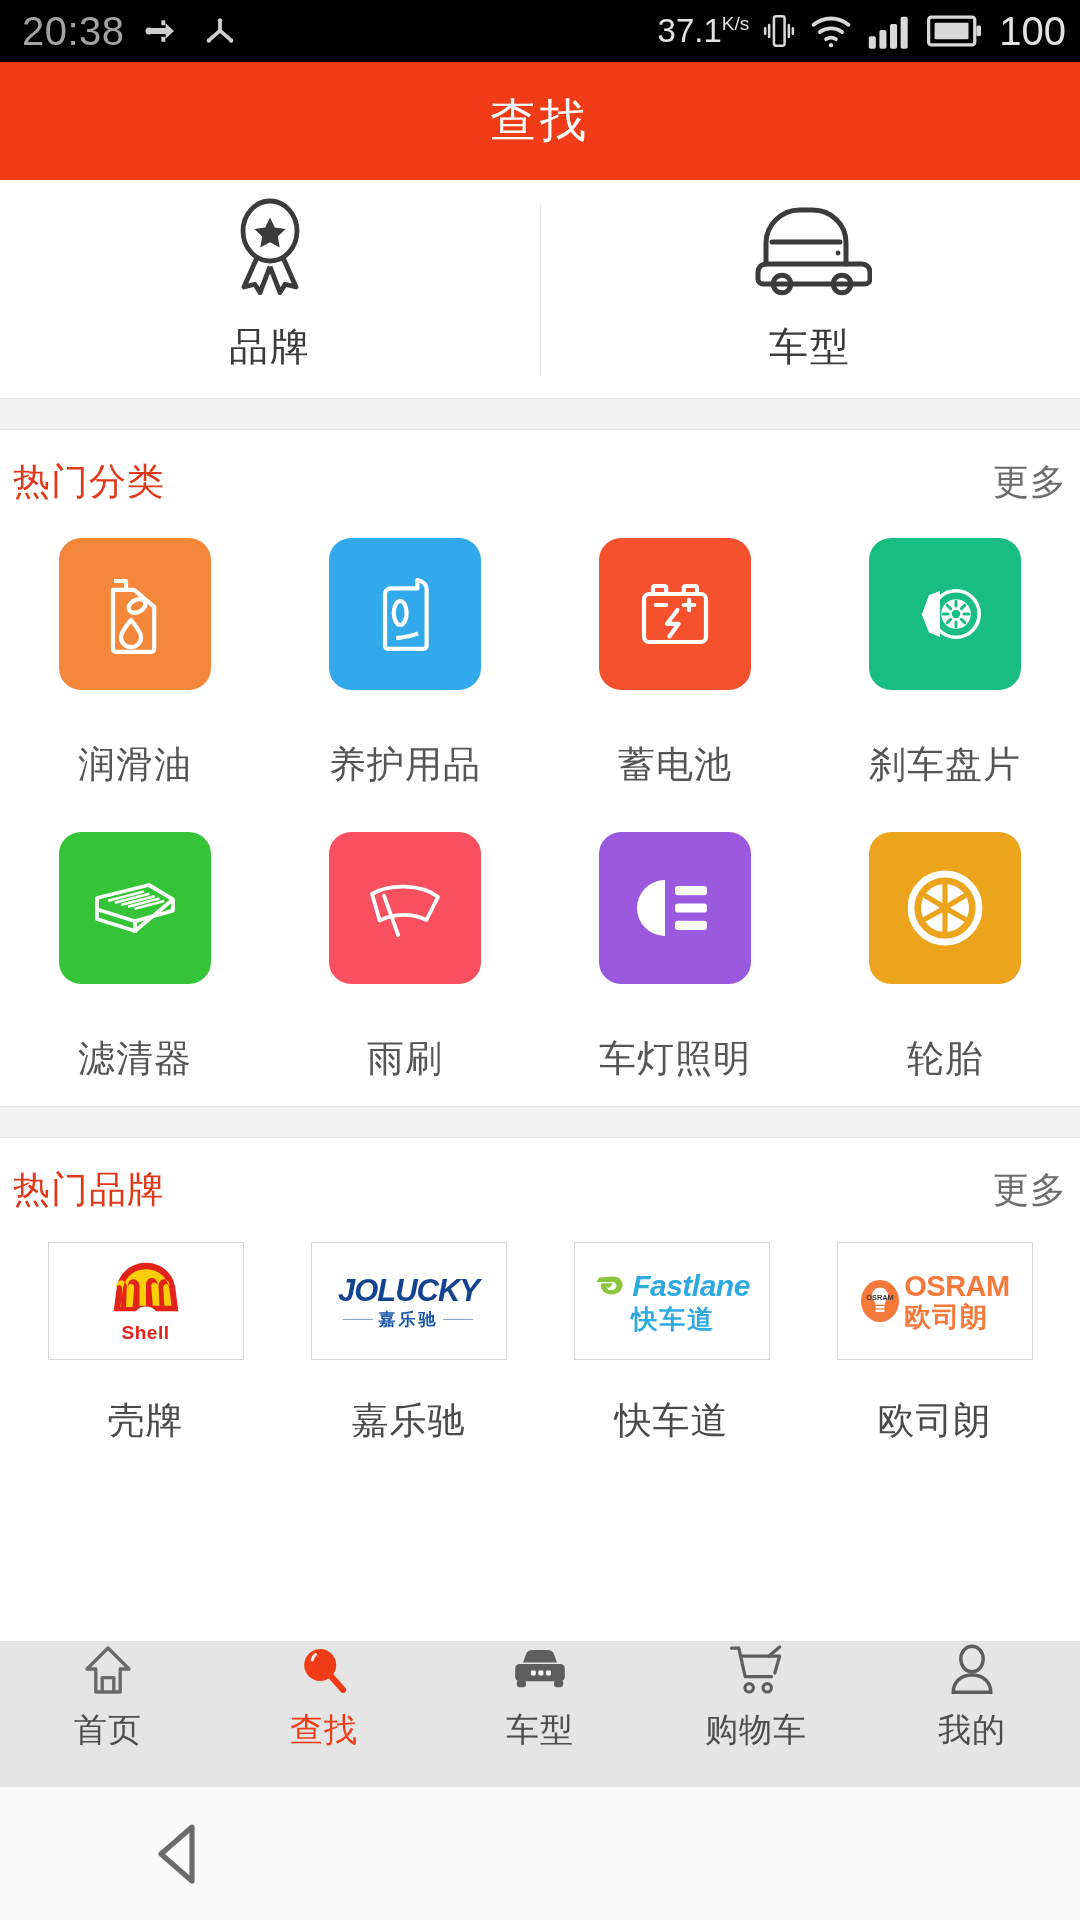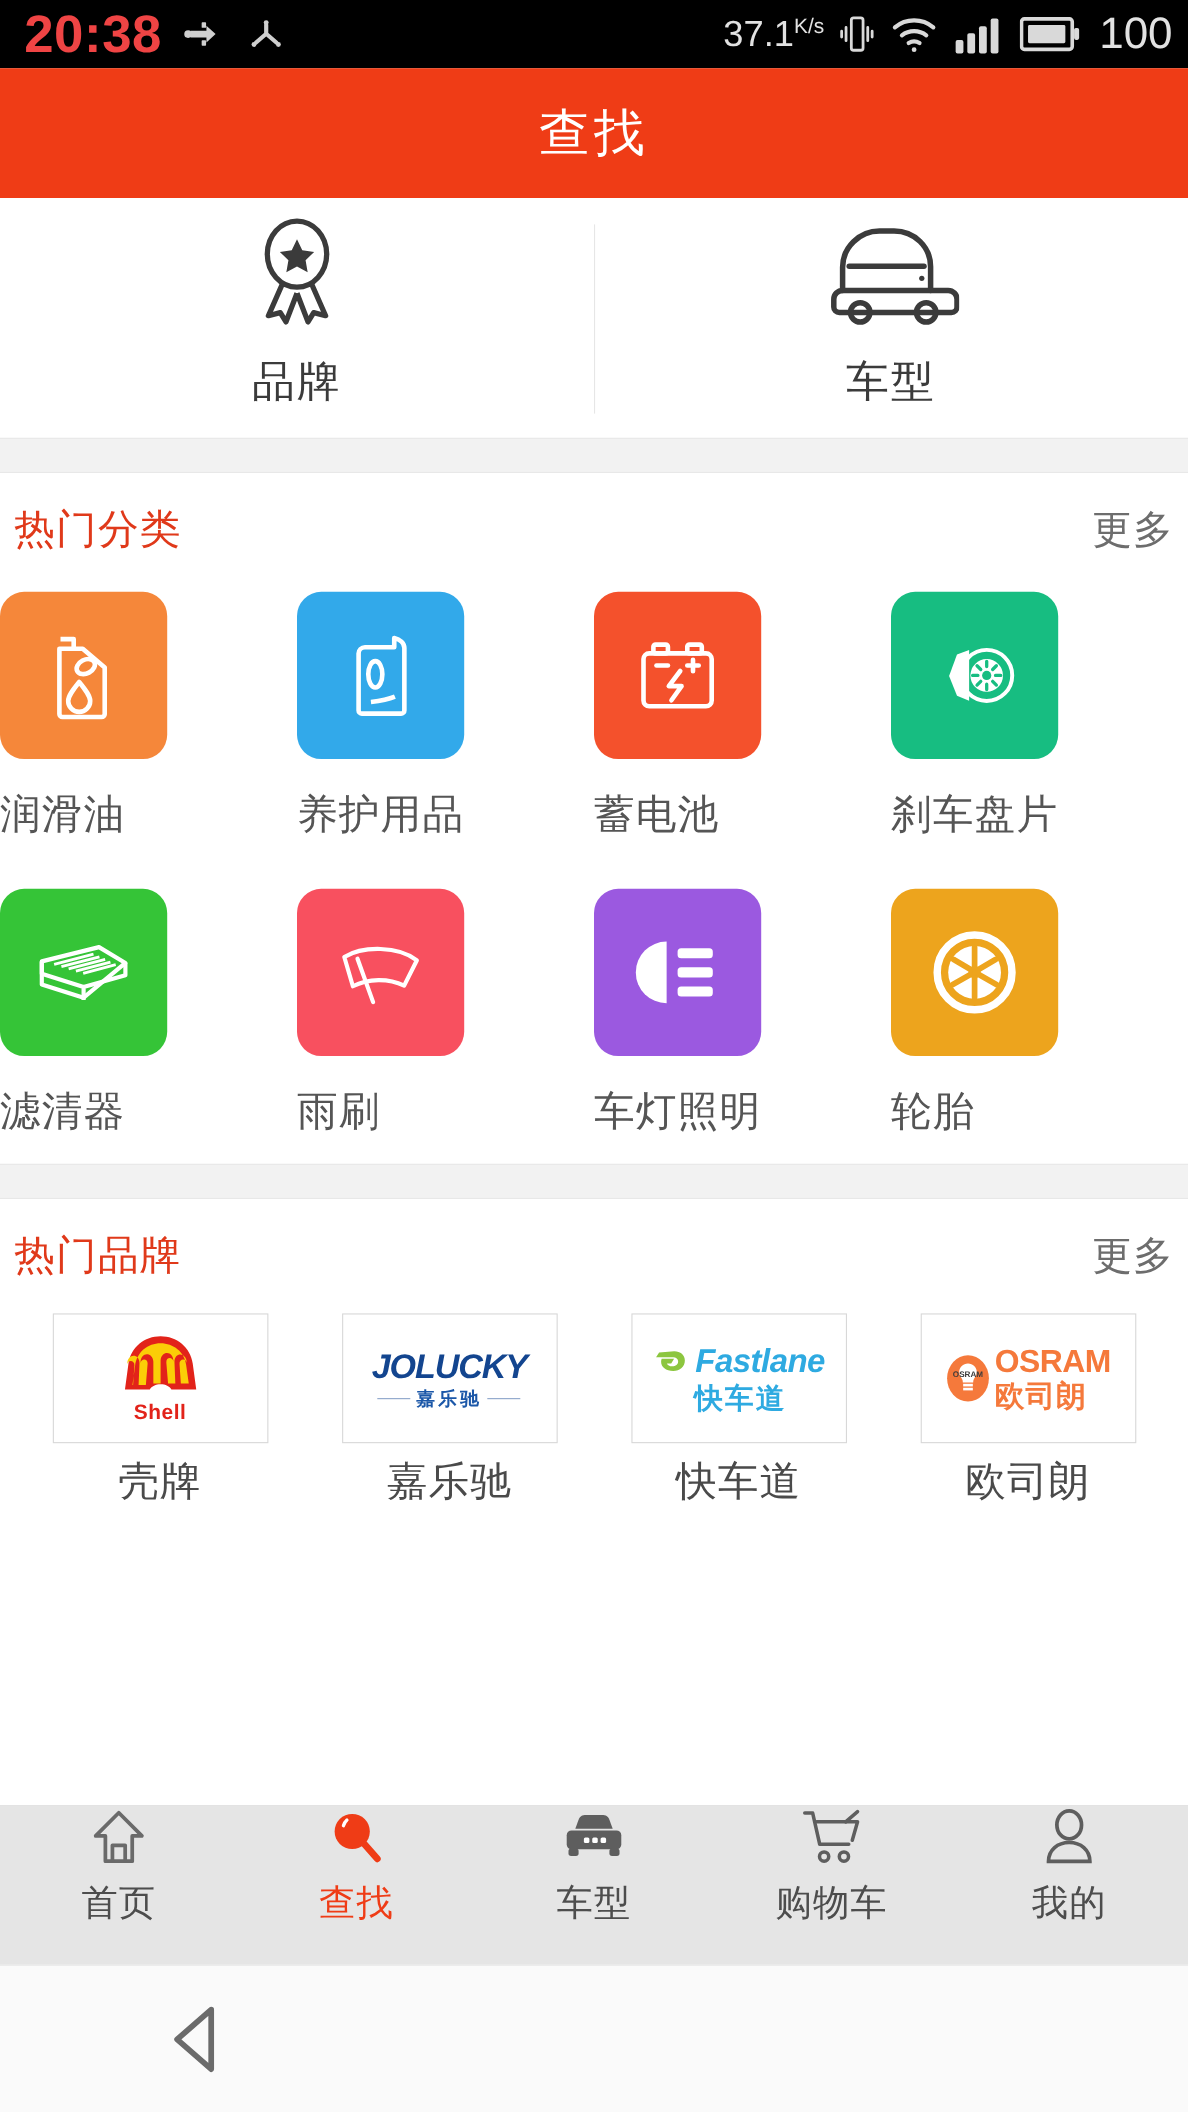--- a/index.html
+++ b/index.html
@@ -12,21 +12,21 @@
   .screen{position:relative;width:1080px;height:1920px;background:#ffffff;}
 
   
   .statusbar{
     height:62px;background:#000;color:#d8d8d8;
     display:flex;align-items:center;justify-content:space-between;
     padding:0 14px 0 22px;box-sizing:border-box;
   }
   .sb-left{display:flex;align-items:center;gap:18px;}
   .sb-right{display:flex;align-items:center;gap:14px;}
-  .sb-clock{font-size:48px;letter-spacing:0.5px;color:#ef4444;font-weight:700;}
+  .sb-clock{font-size:40px;letter-spacing:0.5px;color:#a3a3a3;font-weight:400;}
   .sb-net{font-size:33px;color:#e2e2e2;}
   .sb-net sup{font-size:19px;}
   .sb-batt-num{font-size:40px;color:#e2e2e2;margin-left:2px;}
   .ico{display:inline-block;line-height:0;}
 
   
   .titlebar{
     height:118px;background:#ef3c16;
     display:flex;align-items:center;justify-content:center;
   }
@@ -52,37 +52,37 @@
   .sec-head{
     height:104px;display:flex;align-items:center;justify-content:space-between;
     padding:0 13px;background:#fff;box-sizing:border-box;
   }
   .sec-head .sec-title{color:#e0391a;font-size:37px;letter-spacing:1px;}
   .sec-head .sec-more{color:#6d6d6d;font-size:36px;letter-spacing:1px;}
 
   
   .cat-grid{background:#fff;padding:4px 0 22px 0;}
   .cat-row{display:flex;}
-  .cat-item{flex:1;display:flex;flex-direction:column;align-items:flex-start;}
+  .cat-item{flex:1;display:flex;flex-direction:column;align-items:center;gap:24px;}
   .cat-tile{
     width:152px;height:152px;border-radius:22px;
     display:flex;align-items:center;justify-content:center;
   }
   .cat-label{margin-top:26px;font-size:37px;color:#555;letter-spacing:1px;}
   .cat-row + .cat-row{margin-top:42px;}
 
   
   .brand-grid{background:#fff;padding:0 0 8px 0;}
   .brand-row{display:flex;padding:0 14px;box-sizing:border-box;}
   .brand-item{flex:1;display:flex;flex-direction:column;align-items:center;gap:10px;}
   .brand-box{
     width:196px;height:118px;border:1px solid #d8d8d8;background:#fff;
     display:flex;align-items:center;justify-content:center;box-sizing:border-box;
   }
-  .brand-label{font-size:37px;color:#4a4a4a;letter-spacing:1px;}
+  .brand-label{margin-top:26px;font-size:37px;color:#4a4a4a;letter-spacing:1px;}
 
   
   .tabbar{
     position:absolute;left:0;right:0;bottom:133px;height:145px;background:#e5e5e5;
     border-top:1px solid #e3e3e3;display:flex;align-items:flex-start;
   }
   .tab{flex:1;display:flex;flex-direction:column;align-items:center;justify-content:center;gap:10px;}
   .tab .tglyph{height:56px;display:flex;align-items:center;justify-content:center;}
   .tab .tlbl{font-size:33px;color:#4d4d4d;letter-spacing:1px;}
   .tab.active .tlbl{color:#ef3c16;}

